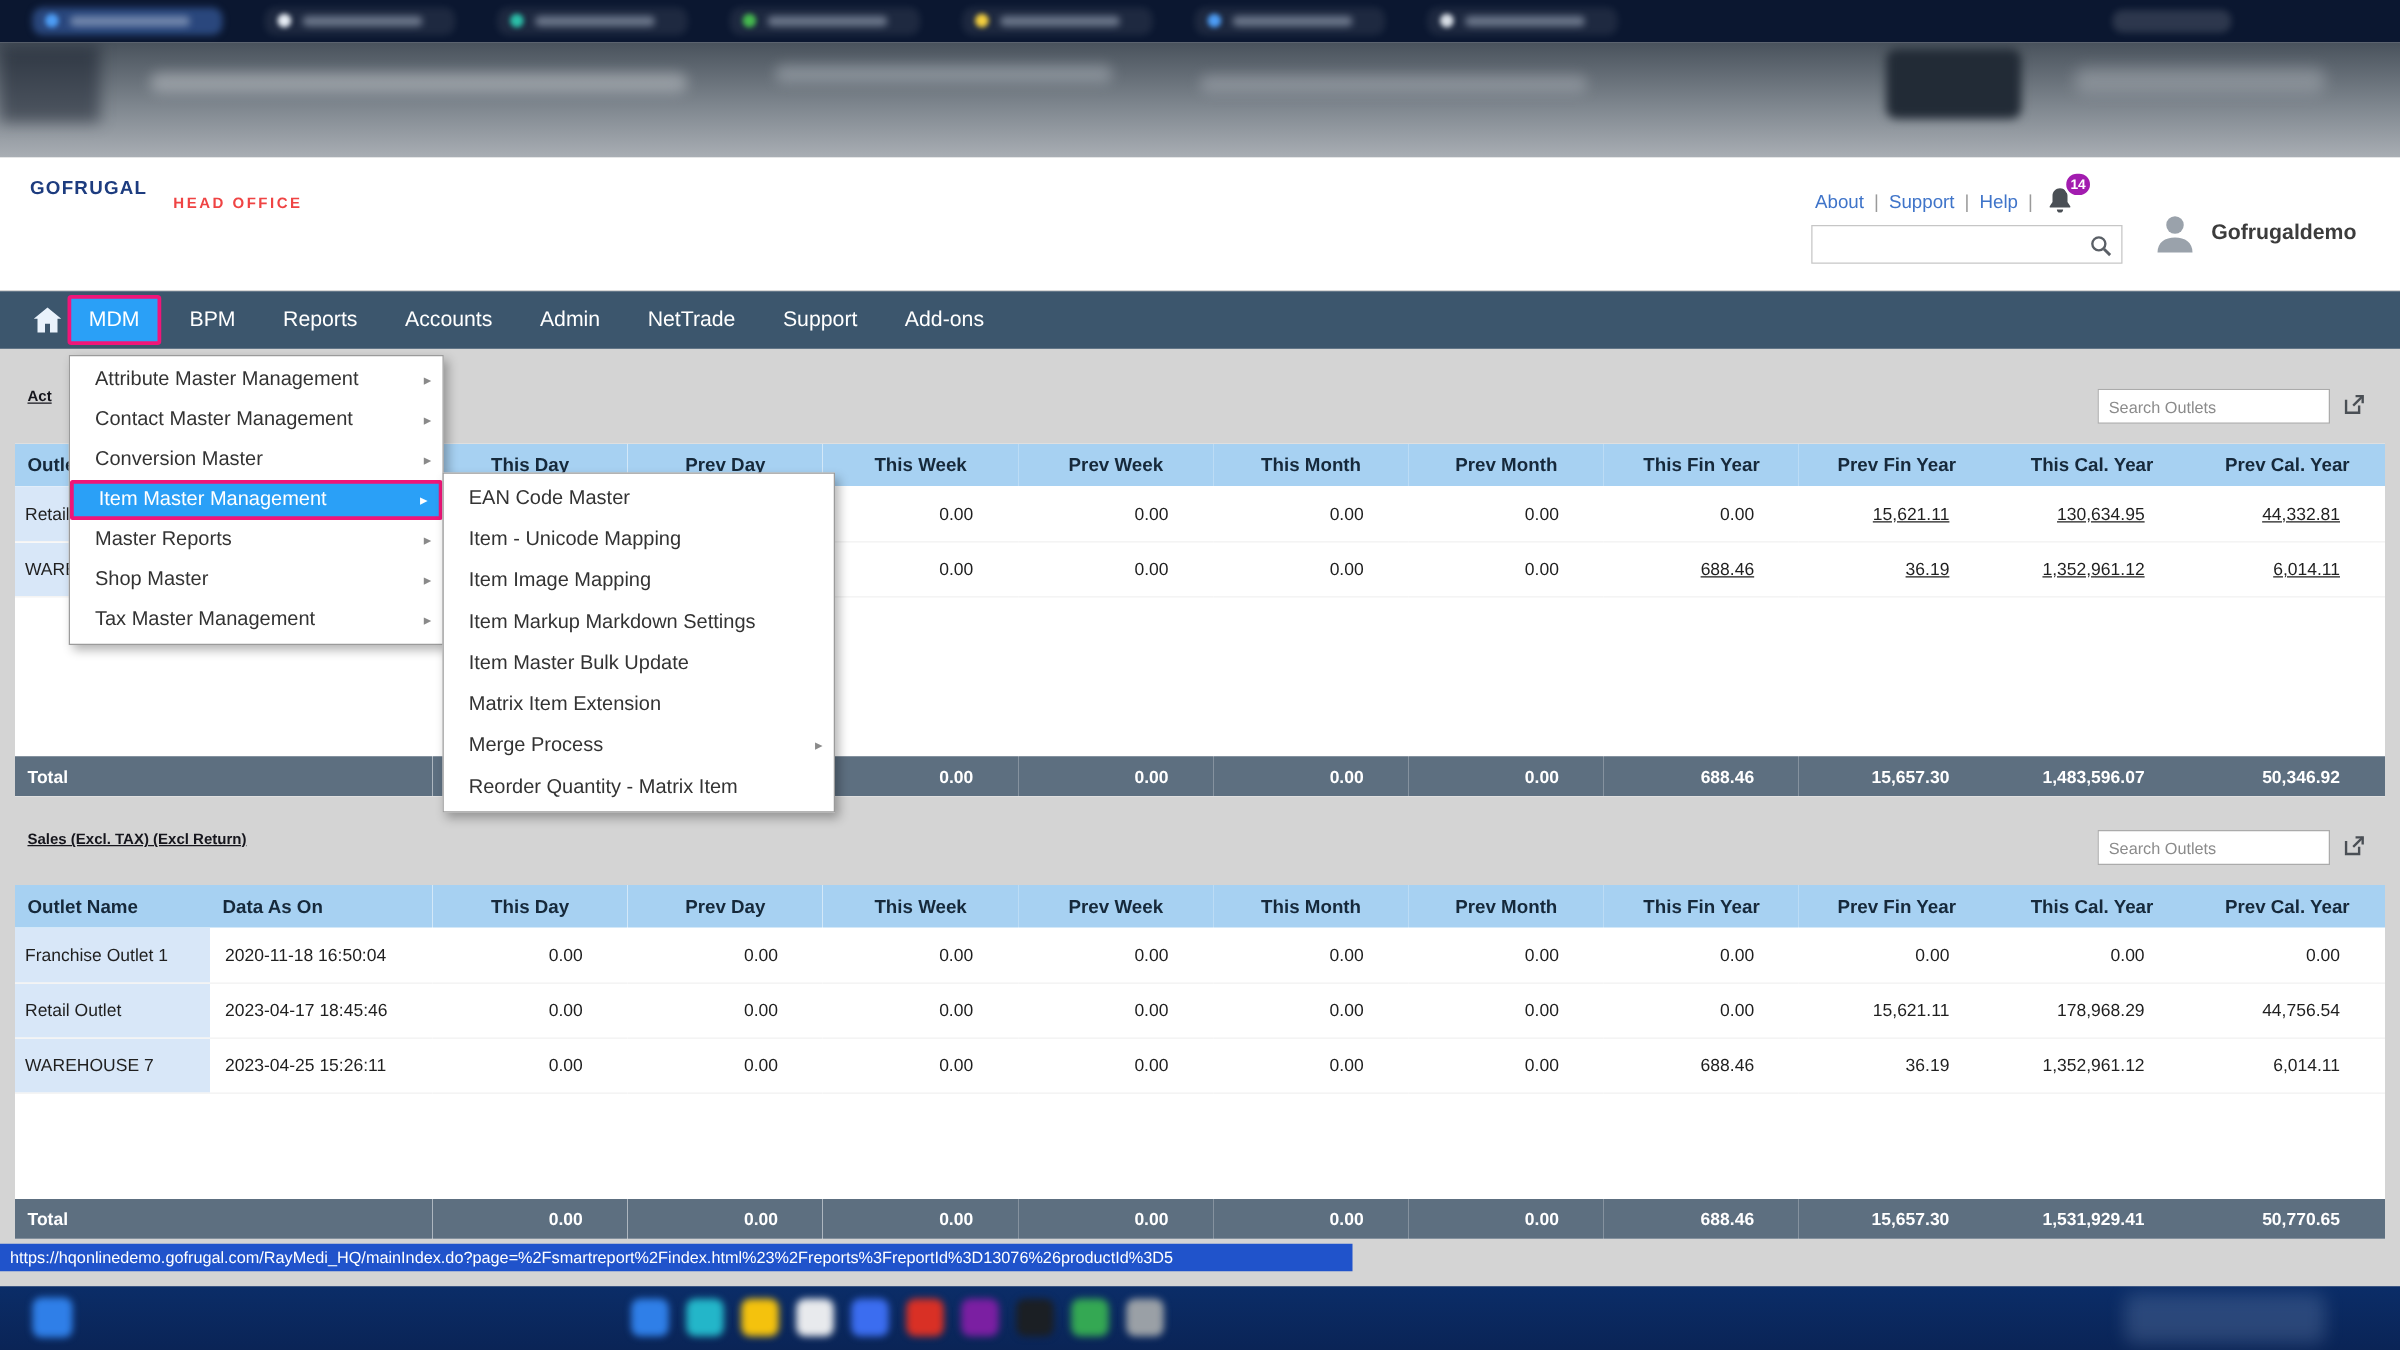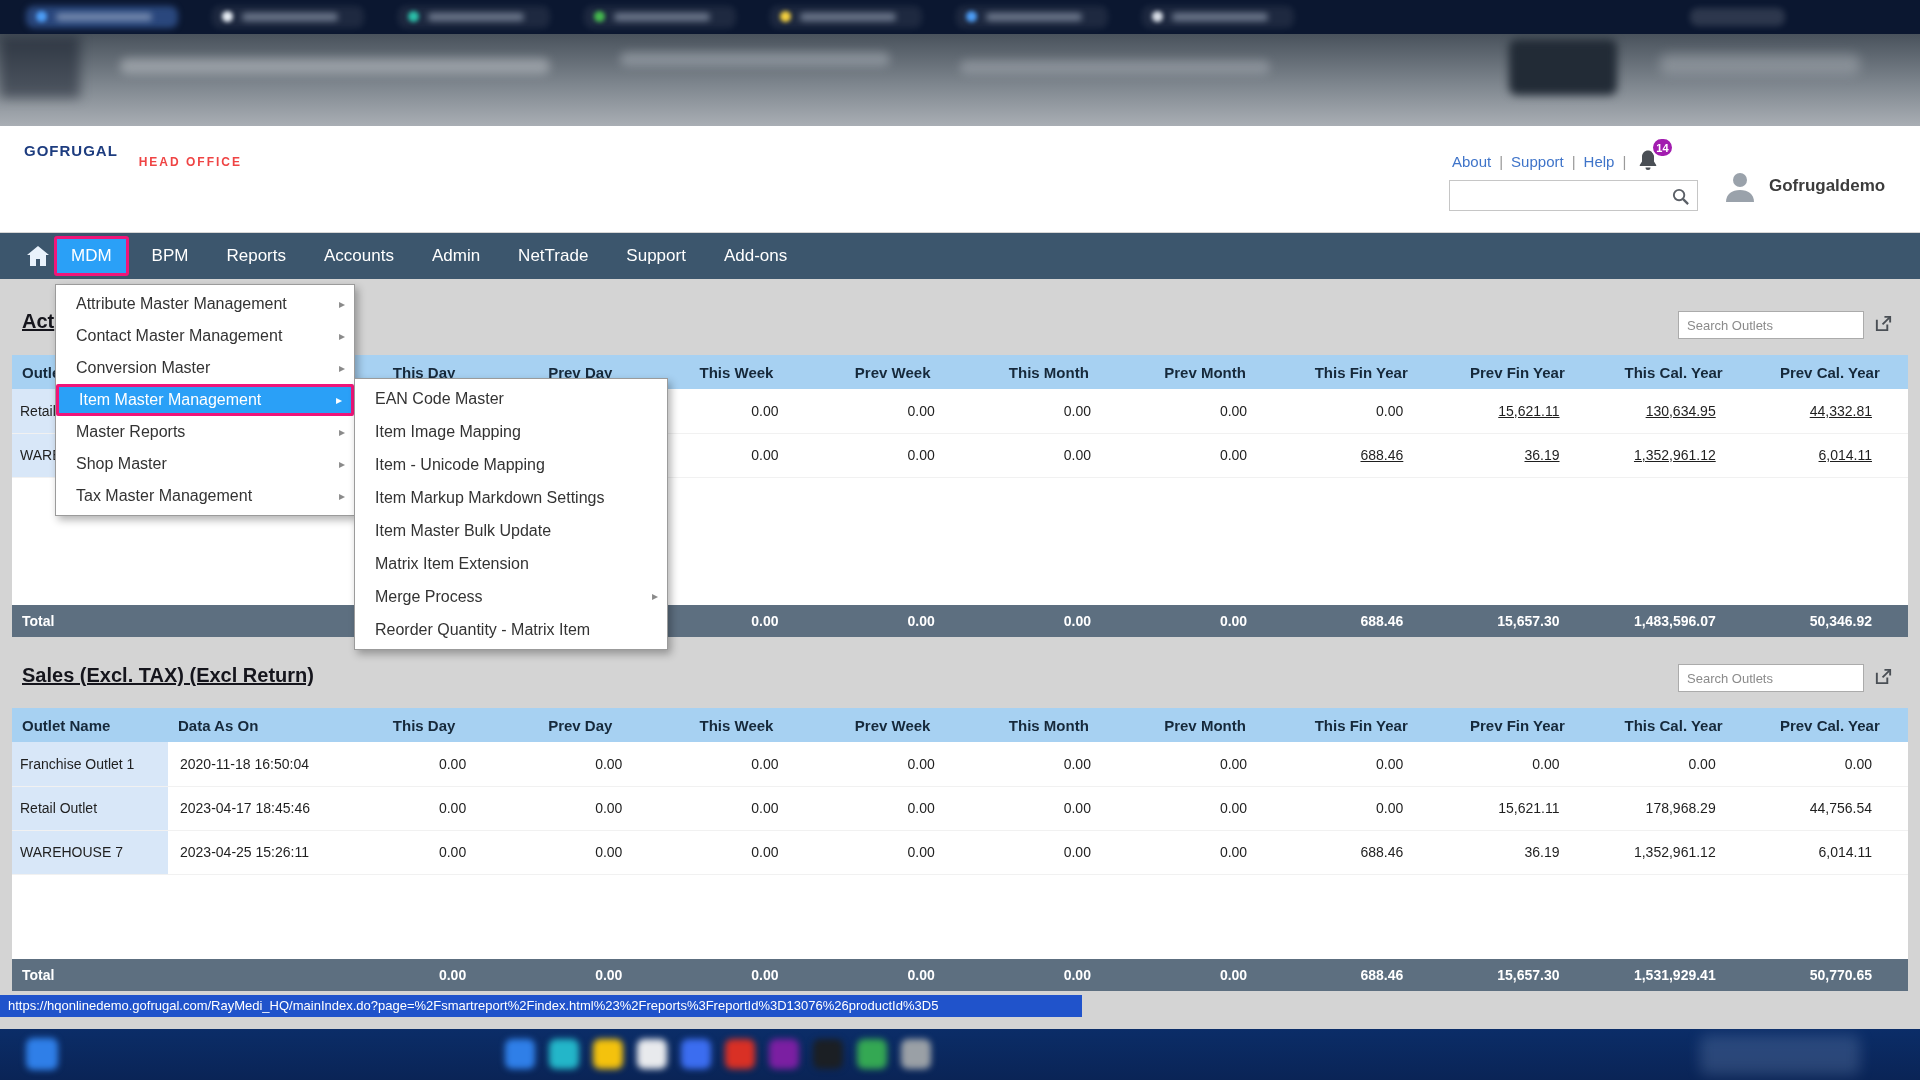--- a/index.html
+++ b/index.html
@@ -33,21 +33,21 @@
 .uname{font-size:17px;font-weight:bold;color:#3c3c3c}
 
 
 .nav-bar{position:absolute;left:0;top:233px;width:1920px;height:46px;background:#3c566d;display:flex;align-items:center}
 .home-btn{margin-left:26px;width:24px;height:26px;display:flex;align-items:center;justify-content:center;cursor:pointer}
 .nav-items{display:flex;align-items:center;margin-left:4px;height:100%}
 .nav-item{padding:0 19px;color:#fff;font-size:17px;line-height:46px;cursor:pointer;white-space:nowrap}
 .nav-item.active{background:#2aa0f7;border:3px solid #f01579;border-radius:3px;line-height:34px;height:40px;padding:0 14px;display:flex;align-items:center;margin-right:4px}
 
 
-.sec-title{position:absolute;left:22px;font-size:20px;font-weight:bold;color:#15151c;text-decoration:underline;z-index:2;white-space:nowrap}
+.sec-title{position:absolute;left:22px;font-size:12px;font-weight:bold;color:#15151c;text-decoration:underline;z-index:2;white-space:nowrap}
 #sec1-title{top:310px}
 #sec2-title{top:664px}
 .search-box{position:absolute;width:186px;height:28px;background:#fff;border:1px solid #ababab;z-index:2}
 .search-box input{width:100%;height:100%;border:none;outline:none;font-size:13px;padding:0 8px;color:#444;background:transparent}
 .search-box input::placeholder{color:#8b8b8b}
 #search1{left:1678px;top:311px}
 #search2{left:1678px;top:664px}
 .exp-icon{position:absolute;z-index:2;cursor:pointer}
 #exp1{left:1874px;top:314px}
 #exp2{left:1874px;top:667px}
@@ -371,22 +371,22 @@
     <div class="menu-item"><span>Attribute Master Management</span><span class="mi-arrow">▸</span></div>
     <div class="menu-item"><span>Contact Master Management</span><span class="mi-arrow">▸</span></div>
     <div class="menu-item"><span>Conversion Master</span><span class="mi-arrow">▸</span></div>
     <div class="menu-item highlight"><span>Item Master Management</span><span class="mi-arrow">▸</span></div>
     <div class="menu-item"><span>Master Reports</span><span class="mi-arrow">▸</span></div>
     <div class="menu-item"><span>Shop Master</span><span class="mi-arrow">▸</span></div>
     <div class="menu-item"><span>Tax Master Management</span><span class="mi-arrow">▸</span></div>
   </div>
 <div class="menu" id="menu2">
     <div class="menu-item"><span>EAN Code Master</span></div>
+    <div class="menu-item"><span>Item - Unicode Mapping</span></div>
     <div class="menu-item"><span>Item Image Mapping</span></div>
-    <div class="menu-item"><span>Item - Unicode Mapping</span></div>
     <div class="menu-item"><span>Item Markup Markdown Settings</span></div>
     <div class="menu-item"><span>Item Master Bulk Update</span></div>
     <div class="menu-item"><span>Matrix Item Extension</span></div>
     <div class="menu-item"><span>Merge Process</span><span class="mi-arrow">▸</span></div>
     <div class="menu-item"><span>Reorder Quantity - Matrix Item</span></div>
   </div>
 
 <div class="status-bar">https://hqonlinedemo.gofrugal.com/RayMedi_HQ/mainIndex.do?page=%2Fsmartreport%2Findex.html%23%2Freports%3FreportId%3D13076%26productId%3D5</div>
 <div class="taskbar" id="taskbar">
     <div class="blob" style="left: 26px; top: 9px; width: 32px; height: 32px; background: rgb(47, 127, 232); filter: blur(3px); border-radius: 7px;"></div>

